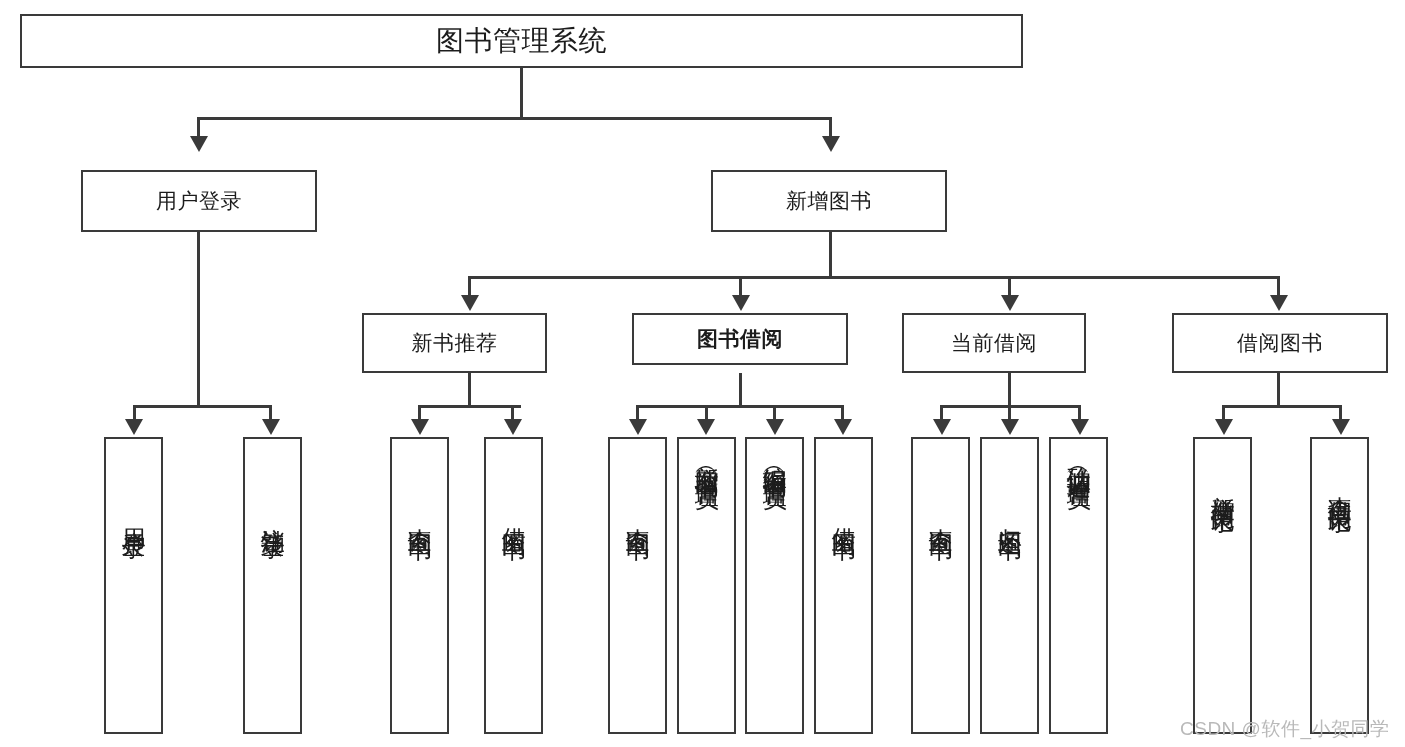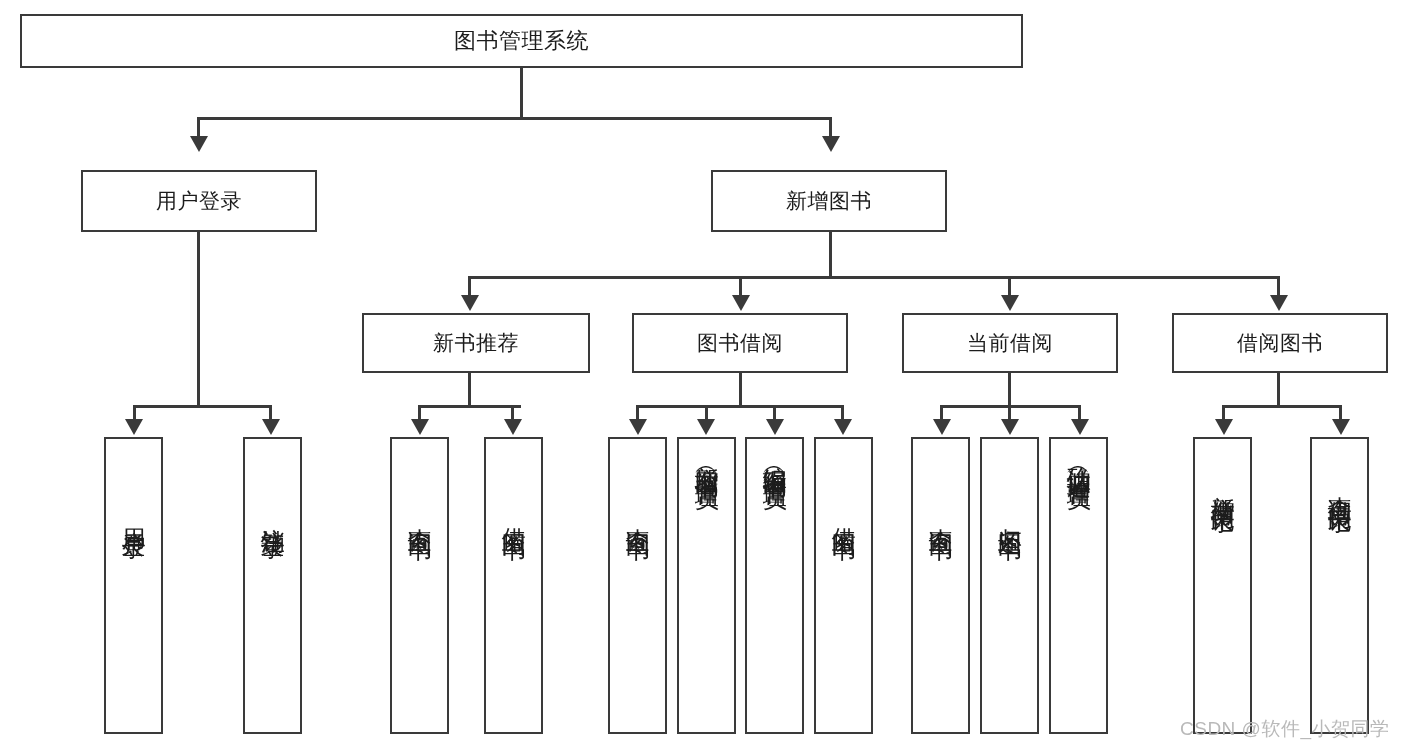--- a/index.html
+++ b/index.html
@@ -24,21 +24,21 @@
   }
   .node .lbl{
     display:block;
     text-align:center;
     line-height:1.18;
     letter-spacing:0.5px;
     white-space:pre;
   }
   
   .h-node .lbl{font-size:21px;}
-  .root .lbl{font-size:22px;}
+  .root .lbl{font-size:28px;}
 
   
   .v-node{
     align-items:flex-start;
     padding-top:14px;
   }
   .v-node .lbl{
     writing-mode:vertical-rl;
     text-orientation:upright;
     font-size:24px;
@@ -105,27 +105,27 @@
   <div class="ln h" style="left:468px;top:276px;width:812px;"></div>
   <div class="ln v" style="left:468px;top:276px;height:21px;"></div>
   <div class="ln v" style="left:739px;top:276px;height:21px;"></div>
   <div class="ln v" style="left:1008px;top:276px;height:21px;"></div>
   <div class="ln v" style="left:1277px;top:276px;height:21px;"></div>
   <div class="arrow" style="left:461px;top:295px;"></div>
   <div class="arrow" style="left:732px;top:295px;"></div>
   <div class="arrow" style="left:1001px;top:295px;"></div>
   <div class="arrow" style="left:1270px;top:295px;"></div>
 
-  <div class="node h-node" style="left:362px;top:313px;width:228px;height:60px;align-items:center;">
+  <div class="node h-node" style="left:362px;top:313px;width:185px;height:60px;align-items:center;">
     <span class="lbl">新书推荐</span>
   </div>
-  <div class="node h-node" style="left:632px;top:313px;width:216px;height:60px;">
+  <div class="node h-node" style="left:632px;top:313px;width:216px;height:52px;font-weight:bold;">
     <span class="lbl">图书借阅</span>
   </div>
-  <div class="node h-node" style="left:902px;top:313px;width:216px;height:60px;">
+  <div class="node h-node" style="left:902px;top:313px;width:184px;height:60px;">
     <span class="lbl">当前借阅</span>
   </div>
   <div class="node h-node" style="left:1172px;top:313px;width:216px;height:60px;">
     <span class="lbl">借阅图书</span>
   </div>
 
   <div class="ln v" style="left:468px;top:373px;height:32px;"></div>
   <div class="ln h" style="left:418px;top:405px;width:103px;"></div>
   <div class="ln v" style="left:418px;top:405px;height:16px;"></div>
   <div class="ln v" style="left:511px;top:405px;height:16px;"></div>

